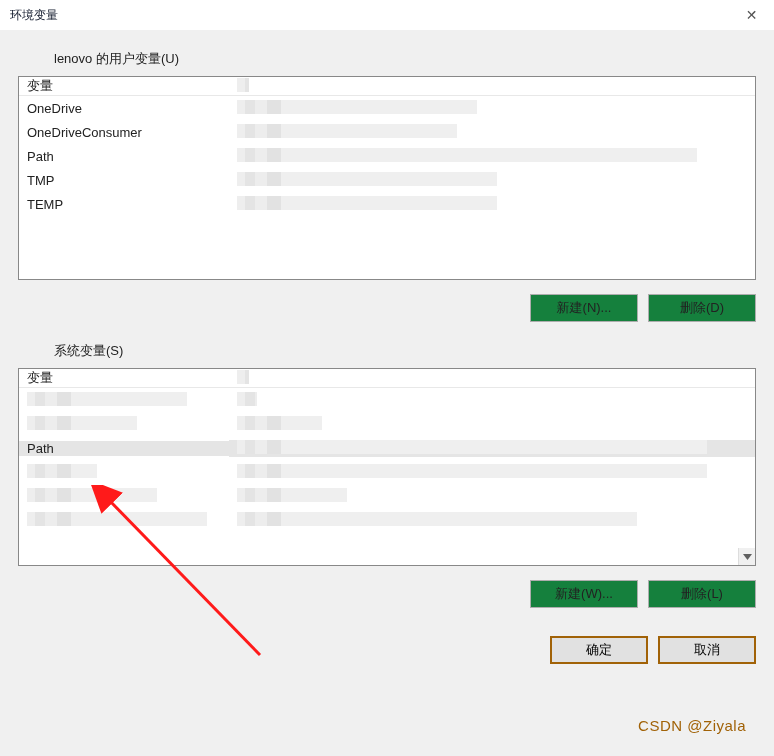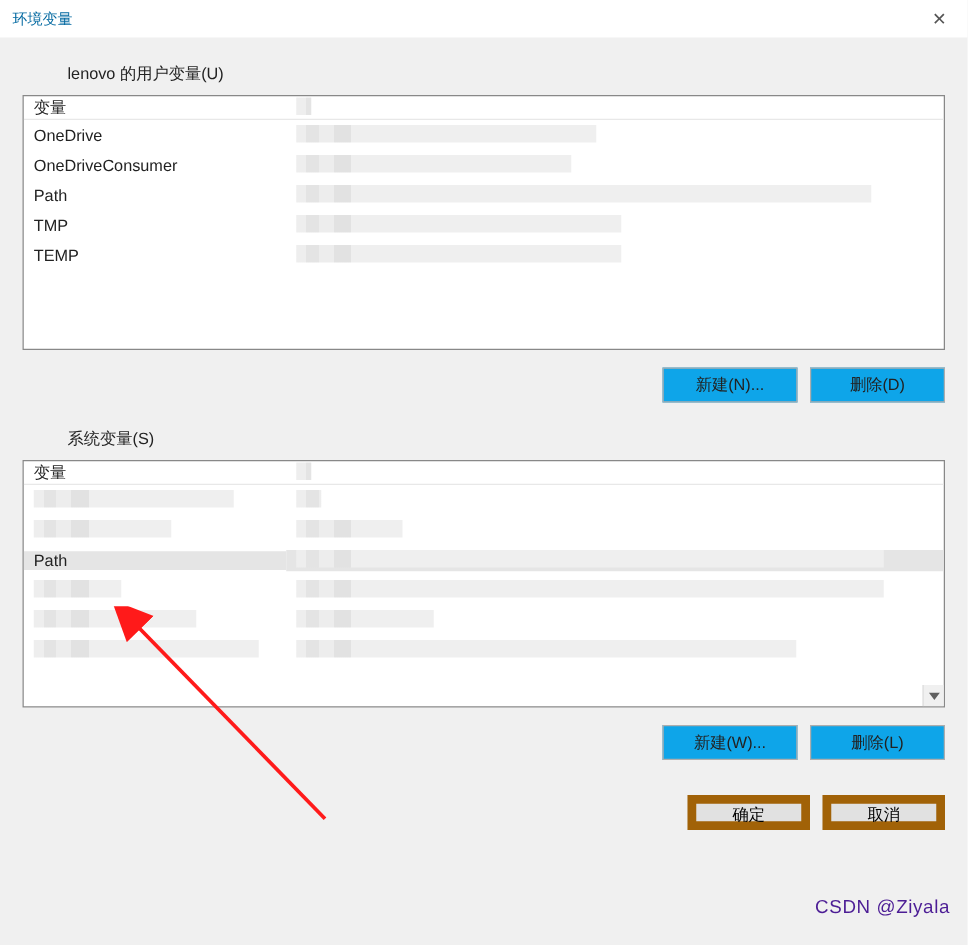--- a/index.html
+++ b/index.html
@@ -14,21 +14,21 @@
     }
     .titlebar {
       height: 30px;
       display: flex;
       align-items: center;
       justify-content: space-between;
       padding: 0 0 0 10px;
       background: #fff;
     }
     .titlebar-title {
-      color: #0369a1;
+      color: #0f172a;
       font-size: 12px;
     }
     .close-btn {
       width: 45px;
       height: 30px;
       display: flex;
       align-items: center;
       justify-content: center;
       color: #555;
       font-size: 14px;
@@ -93,41 +93,41 @@
       display: flex;
       justify-content: flex-end;
       gap: 10px;
       margin-top: 14px;
       margin-bottom: 20px;
     }
     .button-row.last { margin-bottom: 8px; }
     .btn {
       width: 108px;
       height: 28px;
-      background: #0ea5e9;
+      background: #15803d;
       border: 1px solid #adadad;
       font-size: 13px;
       color: #222;
       font-family: inherit;
       cursor: pointer;
       display: flex;
       align-items: center;
       justify-content: center;
     }
     .footer-row {
       display: flex;
       justify-content: flex-end;
       gap: 10px;
       margin-top: 28px;
     }
     .footer-btn {
       width: 98px;
       height: 28px;
       background: #e1e1e1;
-      border: 7px solid #a16207;
+      border: 2px solid #a16207;
       font-size: 13px;
       font-family: inherit;
       cursor: pointer;
     }
     .scrollbar-stub {
       position: absolute;
       right: 0;
       bottom: 0;
       width: 17px;
       height: 17px;
@@ -139,23 +139,23 @@
       font-size: 9px;
       border-left: 1px solid #ddd;
     }
     .arrow-svg {
       position: absolute;
       pointer-events: none;
       z-index: 10;
     }
     .watermark {
       position: absolute;
-      right: 14px;
+      right: 28px;
       bottom: 22px;
-      color: #4c1d95;
+      color: #a16207;
       font-size: 15px;
       letter-spacing: 0.5px;
       pointer-events: none;
     }
   </style>
 </head>
 <body>
 
 <div class="titlebar">
   <span class="titlebar-title">环境变量</span>

